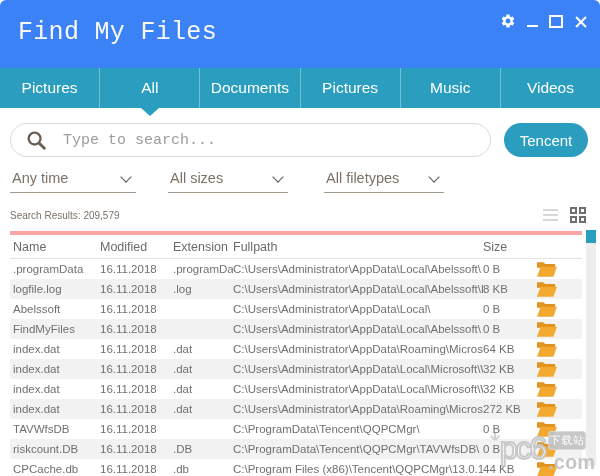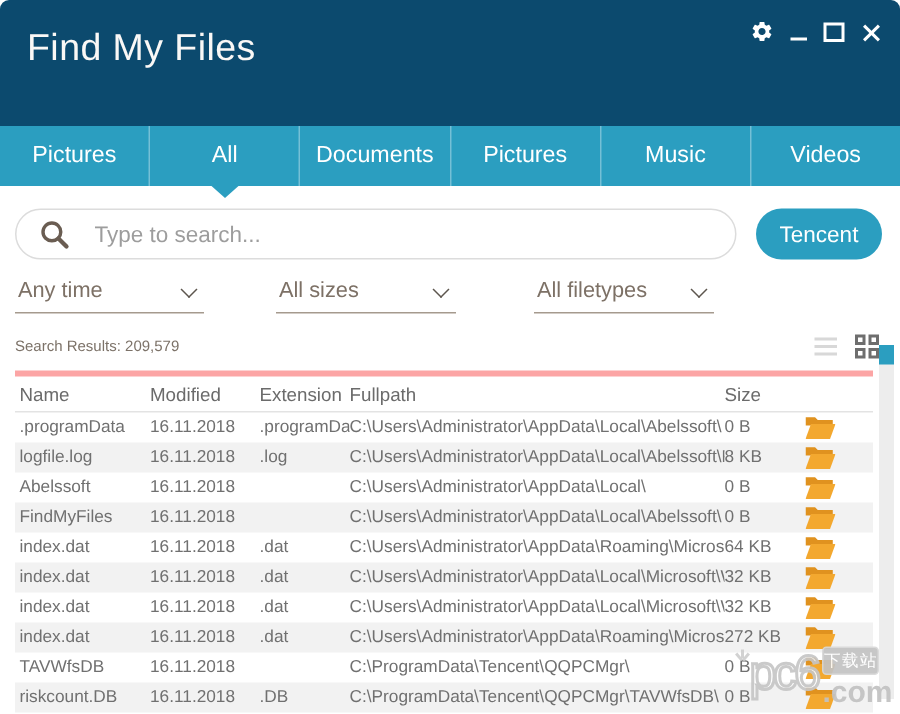--- a/index.html
+++ b/index.html
@@ -1,20 +1,20 @@
 <!DOCTYPE html>
 <html><head>
 <meta charset="utf-8">
 <style>
   html,body{margin:0;padding:0;width:600px;height:476px;overflow:hidden;background:#fff;
     font-family:"Liberation Sans",sans-serif;-webkit-font-smoothing:antialiased;}
   .window{position:relative;width:600px;height:476px;background:#fff;overflow:hidden;}
 
   
-  .titlebar{height:84px;background:#0c4a6e;border-radius:6px 6px 0 0;position:relative;}
+  .titlebar{height:68px;background:#3b82f6;border-radius:6px 6px 0 0;position:relative;font-family:Liberation Mono, monospace;}
   .title{position:absolute;left:18px;top:18px;font-size:25px;font-weight:300;color:#faf8f6;letter-spacing:.3px;}
   .winctrls{position:absolute;top:13px;right:13px;display:flex;align-items:center;gap:11px;}
   .winctrls>div{cursor:default;display:flex;align-items:center;justify-content:center;}
   .gear svg{display:block;}
   .minbar{width:11px;height:2px;background:#fff;margin-top:9px;}
   .maxbox{width:10px;height:9px;border:2px solid #fff;margin-top:1px;}
   .xicon{position:relative;width:13px;height:13px;margin-top:1px;}
   .xicon::before,.xicon::after{content:'';position:absolute;left:6px;top:0;width:2px;height:14px;background:#fff;}
   .xicon::before{transform:rotate(45deg);}
   .xicon::after{transform:rotate(-45deg);}
@@ -27,27 +27,27 @@
   .tab .notch{display:none;}
   .tab.active .notch{display:block;position:absolute;left:50%;bottom:-8px;margin-left:-9px;width:0;height:0;
        border-left:9px solid transparent;border-right:9px solid transparent;border-top:8px solid #2b9ec0;z-index:5;}
 
   
   .searchrow{display:flex;align-items:center;margin:15px 12px 0 10px;gap:13px;}
   .searchbox{flex:1;height:34px;border:1px solid #dcdcdc;border-radius:18px;display:flex;align-items:center;
        padding:0 10px 0 15px;background:#fff;box-sizing:border-box;}
   .searchbox svg{flex:none;margin-right:14px;}
   .searchbox input{border:none;outline:none;flex:1;font-size:15px;color:#555;background:transparent;
-       font-family:Liberation Sans, sans-serif;}
+       font-family:Liberation Mono, monospace;}
   .searchbox input::placeholder{color:#9d9d9d;}
   .searchbtn{flex:none;width:84px;height:34px;border:none;border-radius:17px;background:#2b9ec0;color:#fff;
        font-size:15px;cursor:pointer;font-family:"Liberation Sans",sans-serif;}
 
   
-  .filters{display:flex;margin:12px 6px 0 10px;gap:16px;}
+  .filters{display:flex;margin:12px 6px 0 10px;}
   .dd{display:flex;align-items:center;justify-content:space-between;border-bottom:1px solid #a59a8e;
       padding:1px 6px 6px 2px;color:#7d7166;font-size:14.5px;cursor:pointer;}
   .dd1{width:118px;margin-right:32px;}
   .dd2{width:112px;margin-right:36px;}
   .dd3{width:112px;}
   .chev{width:7px;height:7px;border-right:1.4px solid #5d564e;border-bottom:1.4px solid #5d564e;
       transform:rotate(45deg);margin-top:-3px;}
 
   
   .resultsrow{display:flex;align-items:center;justify-content:space-between;margin:14px 14px 0 10px;}

